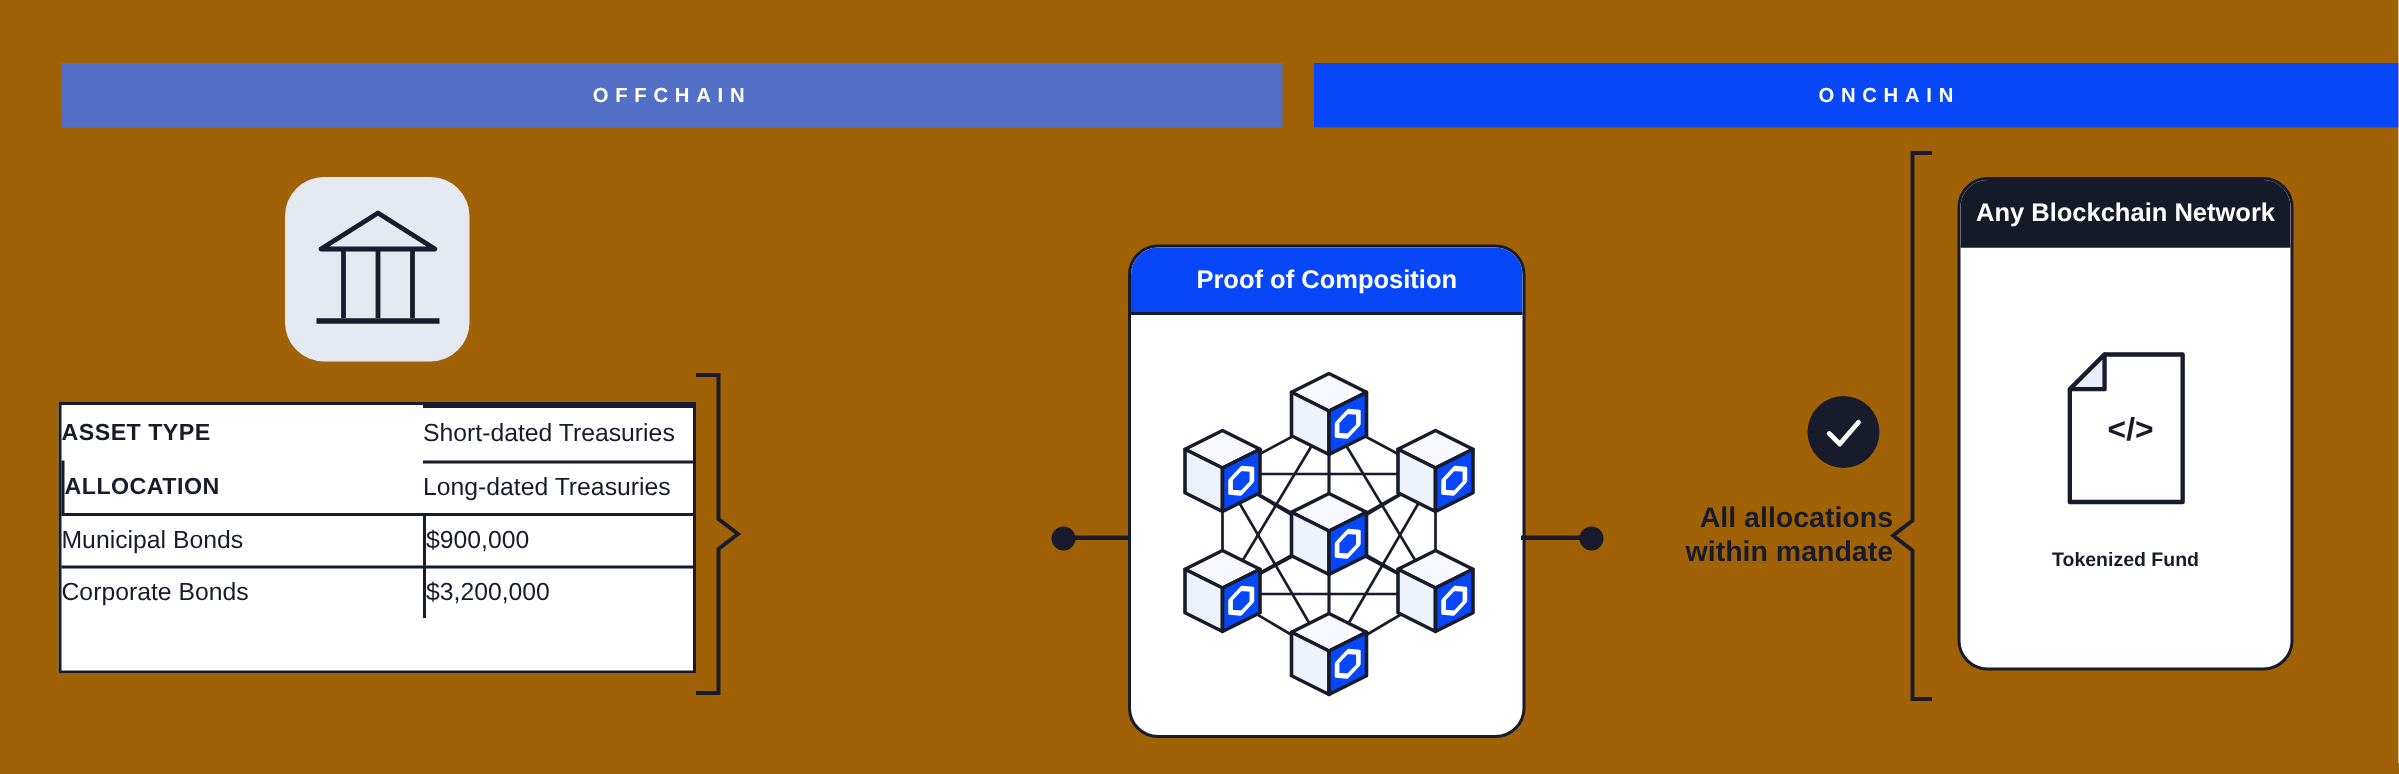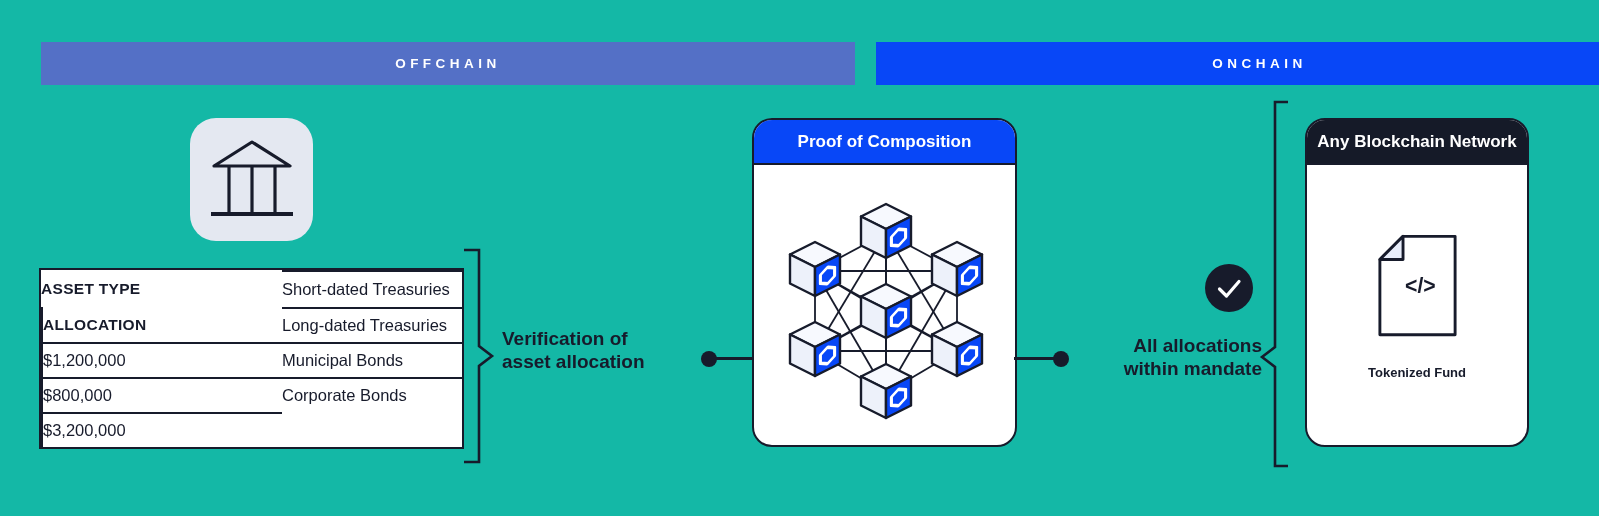--- a/index.html
+++ b/index.html
@@ -1,17 +1,17 @@
 <!DOCTYPE html>
 <html><head>
 <meta charset="utf-8">
 <style>
   html,body { margin:0; padding:0; background:#ffffff; }
   #stage {
-    position:relative; width:1599px; height:516px; background:#14b8a6;
+    position:relative; width:1599px; height:516px; background:#a16207;
     font-family:"Liberation Sans", sans-serif; color:#171B2B; overflow:hidden;
   }
   .abs { position:absolute; }
 
   
   .banner {
     position:absolute; top:42px; height:43px;
     display:flex; align-items:center; justify-content:center;
     color:#ffffff; font-size:13.5px; font-weight:600; letter-spacing:4.5px;
   }
@@ -54,21 +54,21 @@
   #connector-right-line { left:1014px; width:41px; }
   .conn-dot { position:absolute; top:351px; width:16px; height:16px; border-radius:50%; background:#171B2B; }
   #connector-left-dot  { left:701px; }
   #connector-right-dot { left:1053px; }
 
   
   .card {
     position:absolute; top:118px; height:329px; box-sizing:border-box;
     background:#ffffff; border:2px solid #171B2B; border-radius:20px; overflow:hidden;
   }
-  #proof-card   { left:752px;  width:265px; }
+  #proof-card   { left:752px;  width:265px;margin-top:45px; }
   #network-card { left:1305px; width:224px; }
   .card-header {
     height:45px; box-sizing:border-box; border-bottom:2px solid #171B2B;
     display:flex; align-items:center; justify-content:center;
     color:#ffffff; font-weight:700; font-size:17px;
   }
   #proof-card .card-header   { background:#0847F7; }
   #network-card .card-header { background:#151A28; }
   .card-body {
     position:relative; height:282px;
@@ -100,37 +100,32 @@
     </svg>
   </div>
 
   <div class="abs" id="alloc-table">
     <div class="cell hdr">ASSET TYPE</div>
     <div class="cell">Short-dated Treasuries</div>
 
     <div class="cell hdr c2">ALLOCATION</div>
 
     <div class="cell">Long-dated Treasuries</div>
-    <div class="cell c2">$1,200,000</div>
 
     <div class="cell">Municipal Bonds</div>
-    <div class="cell c2">$800,000</div>
+    <div class="cell c2">$900,000</div>
 
     <div class="cell">Corporate Bonds</div>
     <div class="cell c2">$3,200,000</div>
   </div>
 
   <svg class="abs bracket" style="left:460px; top:248px;" width="36" height="216" viewBox="0 0 36 216">
     <path d="M4 2 L19 2 L19 98 L32 108 L19 118 L19 214 L4 214"></path>
   </svg>
 
-  <div class="abs biglabel" id="verification-label">
-    <div>Verification of</div>
-    <div>asset allocation</div>
-  </div>
 
   <div class="conn-dot" id="connector-left-dot"></div>
   <div class="conn-line" id="connector-left-line"></div>
 
   <div class="card" id="proof-card">
     <div class="card-header">Proof of Composition</div>
     <div class="card-body">
       <svg width="261" height="280" viewBox="0 0 261 280">
         <defs>
           <g id="cube">

